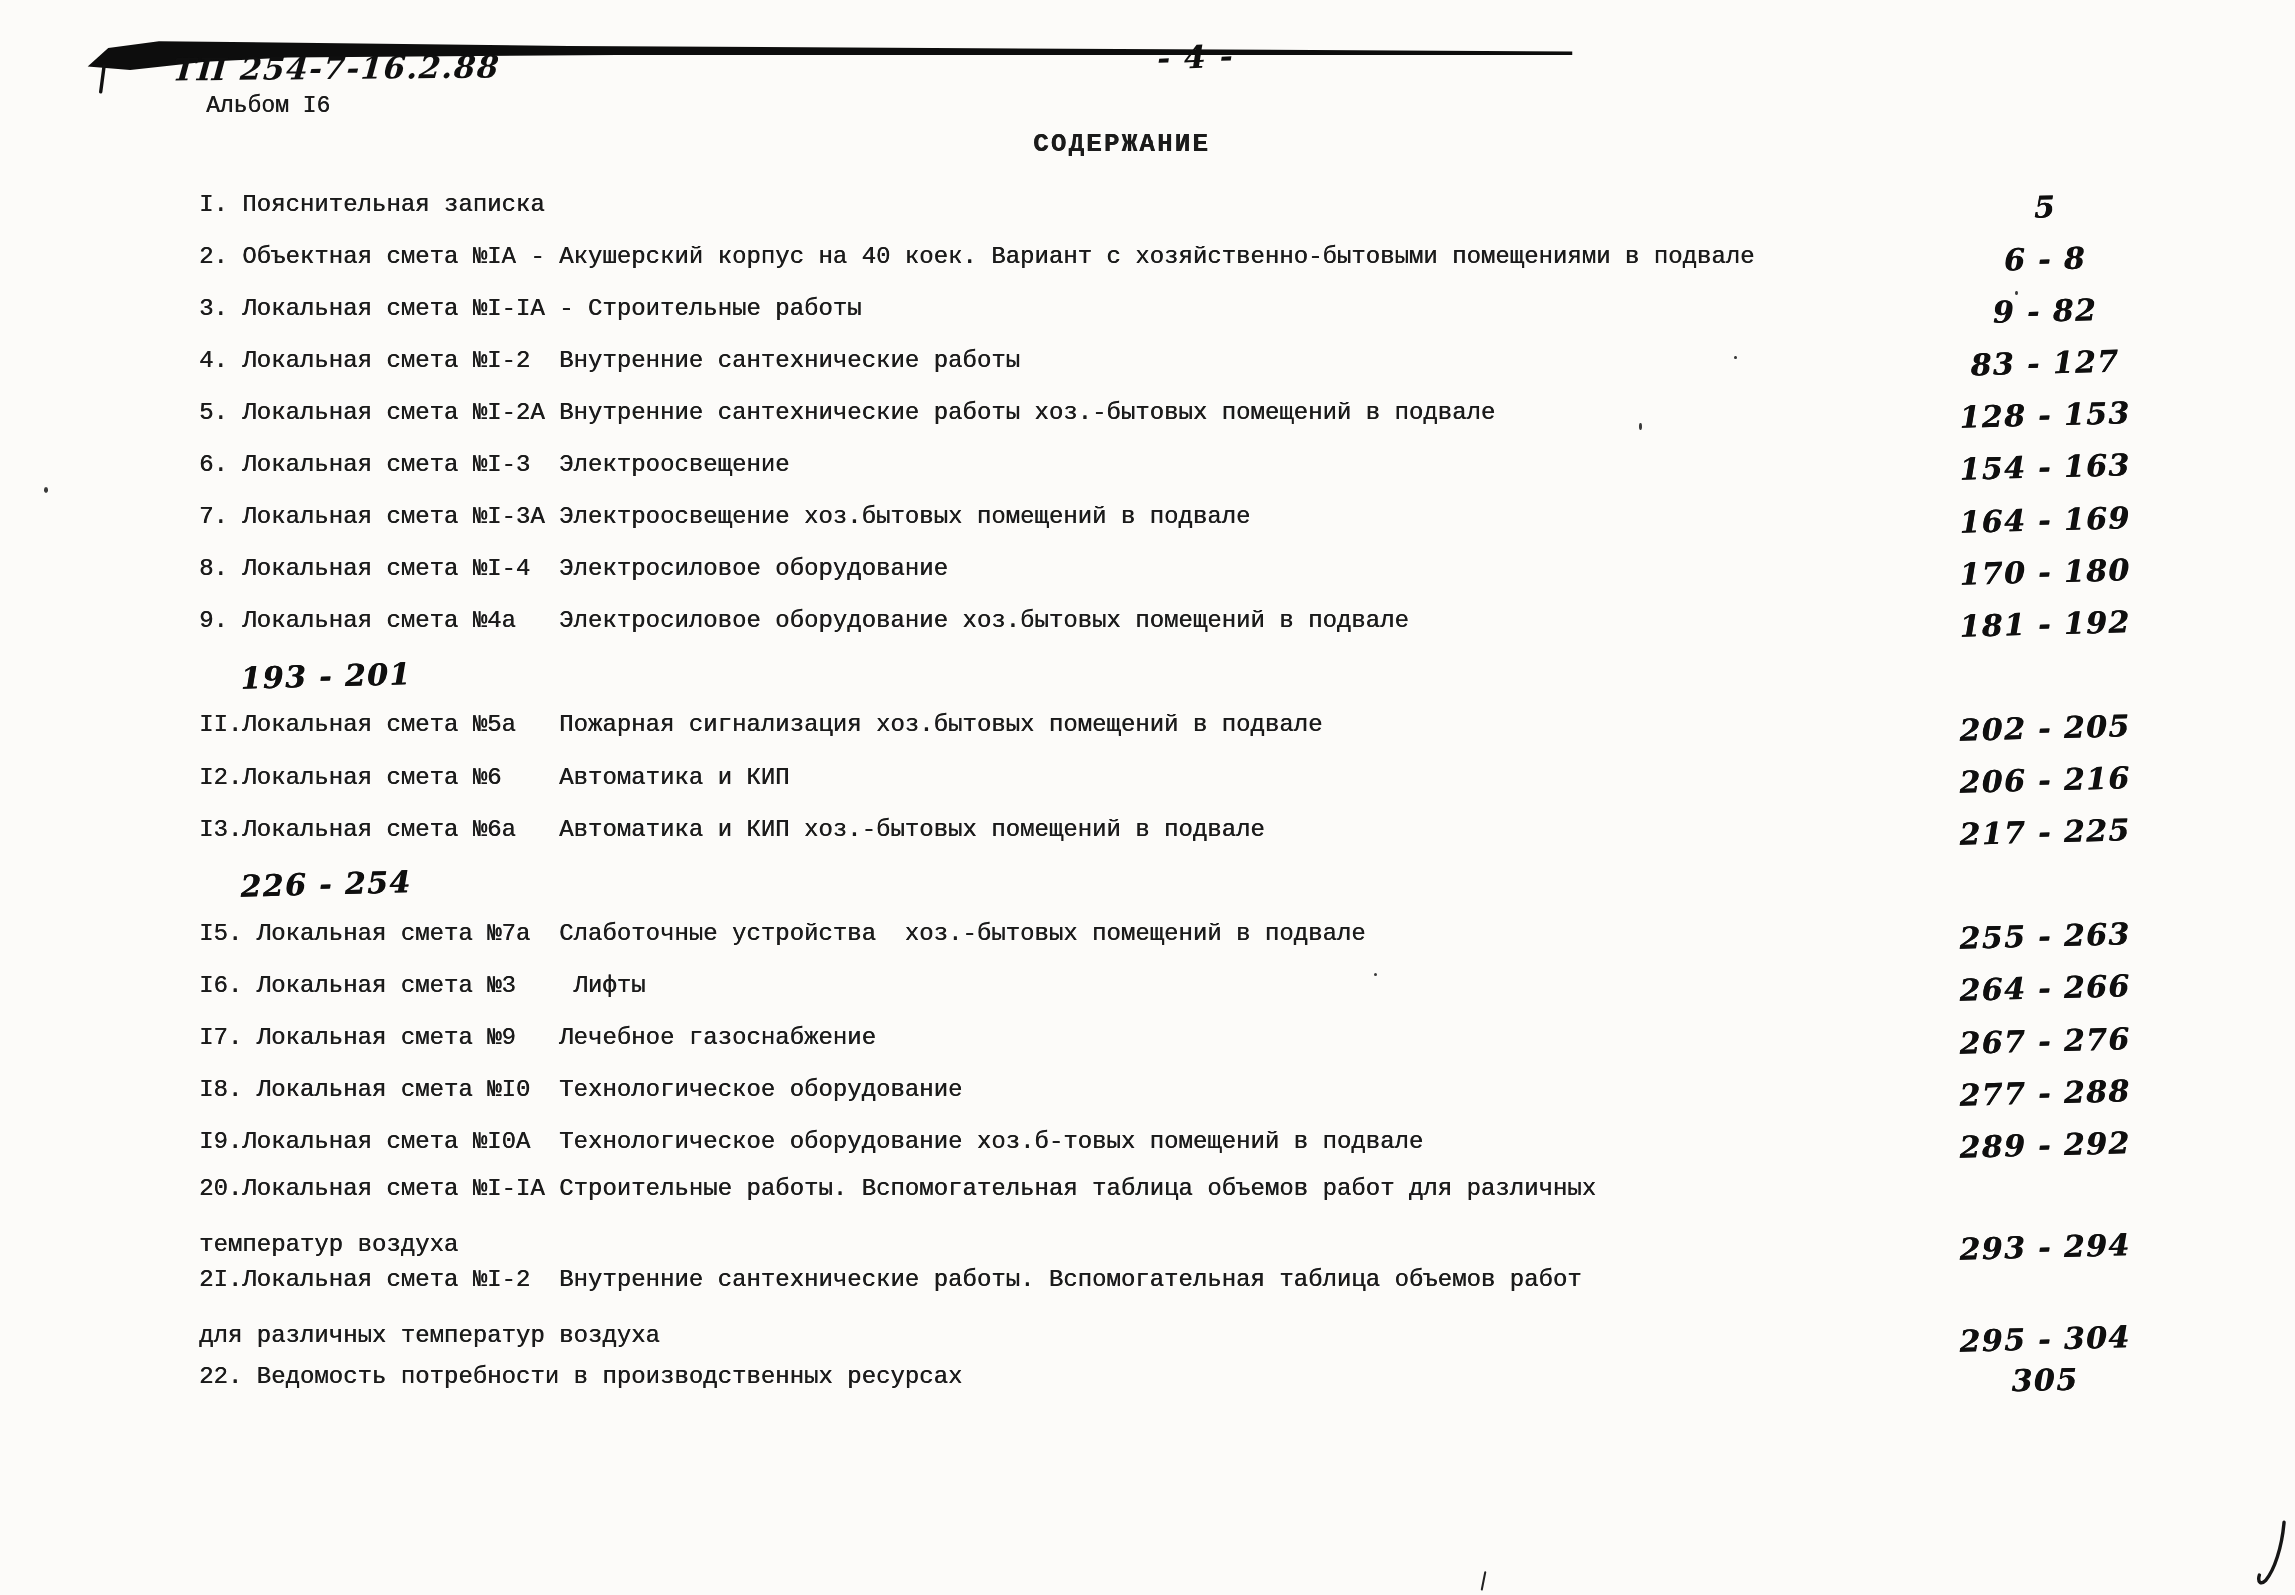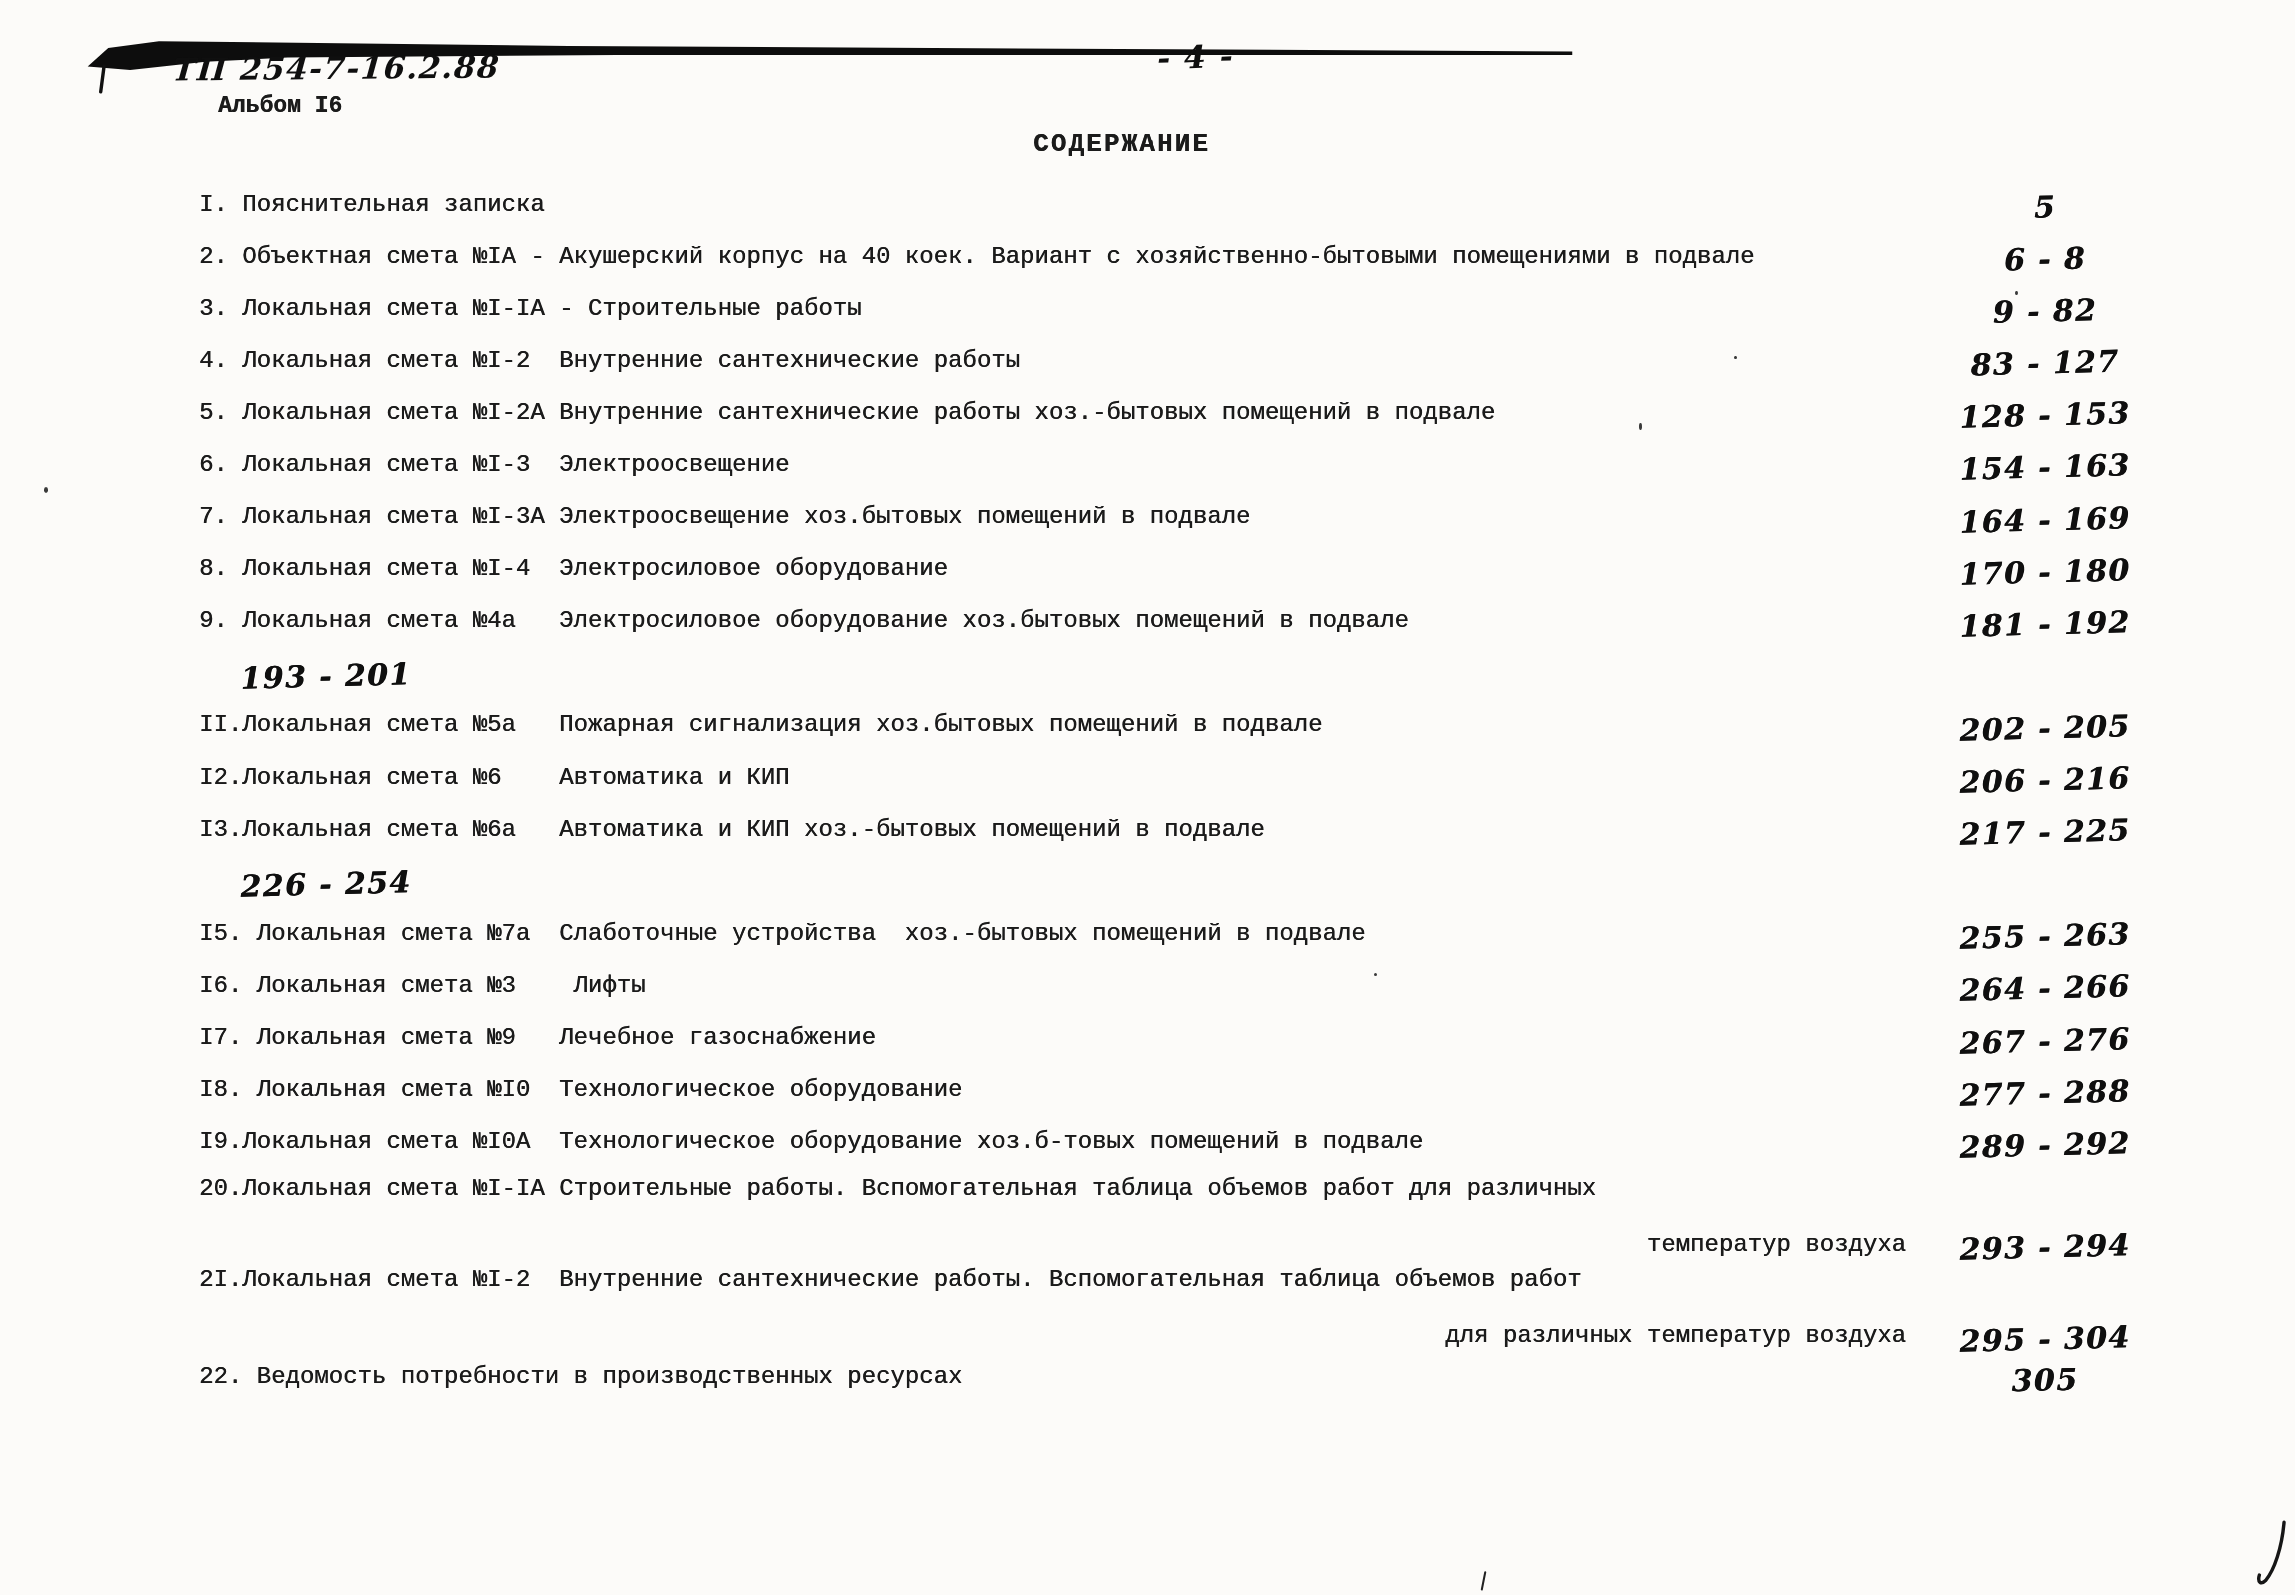--- a/index.html
+++ b/index.html
@@ -19,42 +19,42 @@
     font-style:italic;font-weight:700;color:#0f0f0f;
     letter-spacing:1.4px;
   }
   .doc-code{
     position:absolute;left:173px;top:52px;
     font-size:31px;line-height:33px;
     transform:skewX(-5deg) rotate(-0.5deg);
     white-space:nowrap;
   }
   .album{
-    position:absolute;left:218px;top:93px;
-    font-size:23px;line-height:26px;white-space:nowrap;font-weight:bold;
+    position:absolute;left:206px;top:93px;
+    font-size:23px;line-height:26px;white-space:nowrap;
   }
   .page-num{
     position:absolute;left:1157px;top:40px;
     font-size:31.5px;line-height:34px;
     transform:rotate(-2deg);white-space:nowrap;
   }
   .title{
     position:absolute;left:1033px;top:130px;
     font-size:26px;line-height:29px;font-weight:bold;
     letter-spacing:2.1px;white-space:nowrap;
   }
   .toc{
     position:absolute;left:199px;top:186px;width:1973px;
     font-size:24px;line-height:26px;
   }
   .row{display:flex;align-items:flex-end;margin-bottom:20.6px;gap:12px;}
   .row.has-line2{margin-bottom:9.6px;}
   .row-main{flex:1;min-width:0;}
   .text{white-space:pre-wrap;}
-  .line2{text-align:right;margin-top:30px;white-space:pre-wrap;}
+  .line2{text-align:left;margin-top:30px;white-space:pre-wrap;}
   .pages{
     width:254px;flex:none;text-align:center;
     font-size:30px;line-height:31.5px;
     transform:translateY(5.5px) rotate(-1.5deg);
     white-space:nowrap;
   }
   .artifact{position:absolute;left:0;top:0;pointer-events:none;}
   .speck{position:absolute;background:#3a3a3a;border-radius:50%;}
 </style>
 </head>

